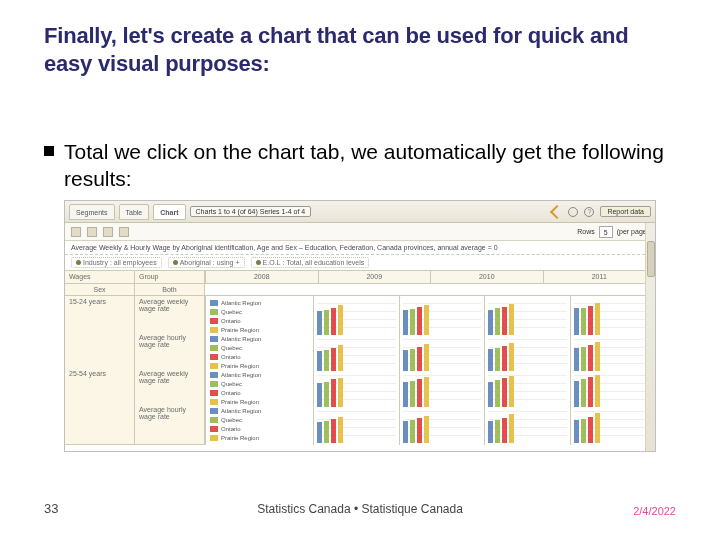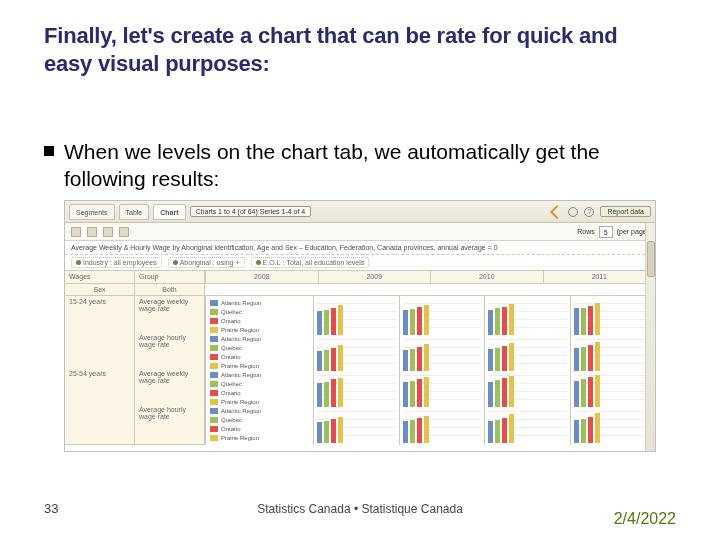--- a/index.html
+++ b/index.html
@@ -215,23 +215,23 @@
     position: absolute;
     left: 0; right: 0;
     bottom: 24px;
     text-align: center;
     font-size: 12px;
     color: #444;
   }
   .foot-date {
     position: absolute;
     right: 44px;
-    bottom: 12px;
-    font-size: 16px;
-    color: #4d7c0f;
+    bottom: 23px;
+    font-size: 11px;
+    color: #ec4899;
   }
   .scroll-hint {
     position: absolute;
     right: 0; top: 22px; bottom: 0;
     width: 10px;
     border-left: 1px solid #d8d3bf;
     background: linear-gradient(#f0eee4,#e6e3d5);
   }
   .scroll-hint .thumb {
     position: absolute;
@@ -240,25 +240,25 @@
     width: 8px;
     height: 36px;
     background: #d5d1bd;
     border: 1px solid #b5b09a;
     border-radius: 2px;
   }
 </style>
 </head>
 <body>
 
-<h1 class="title">Finally, let's create a chart that can be rate for quick and easy visual purposes:</h1>
+<h1 class="title">Finally, let's create a chart that can be used for quick and easy visual purposes:</h1>
 
 <div class="bullet-wrap">
   <span class="bullet-glyph"></span>
-  <span class="bullet-text">When we levels on the chart tab, we automatically get the following results:</span>
+  <span class="bullet-text">Total we click on the chart tab, we automatically get the following results:</span>
 </div>
 
 <div class="shot">
 
   <div class="shot-toolbar">
     <div class="tab">Segments</div>
     <div class="tab">Table</div>
     <div class="tab active">Chart</div>
     <span class="pill">Charts 1 to 4 (of 64)   Series 1-4 of 4</span>
     <div class="tool-icons">

